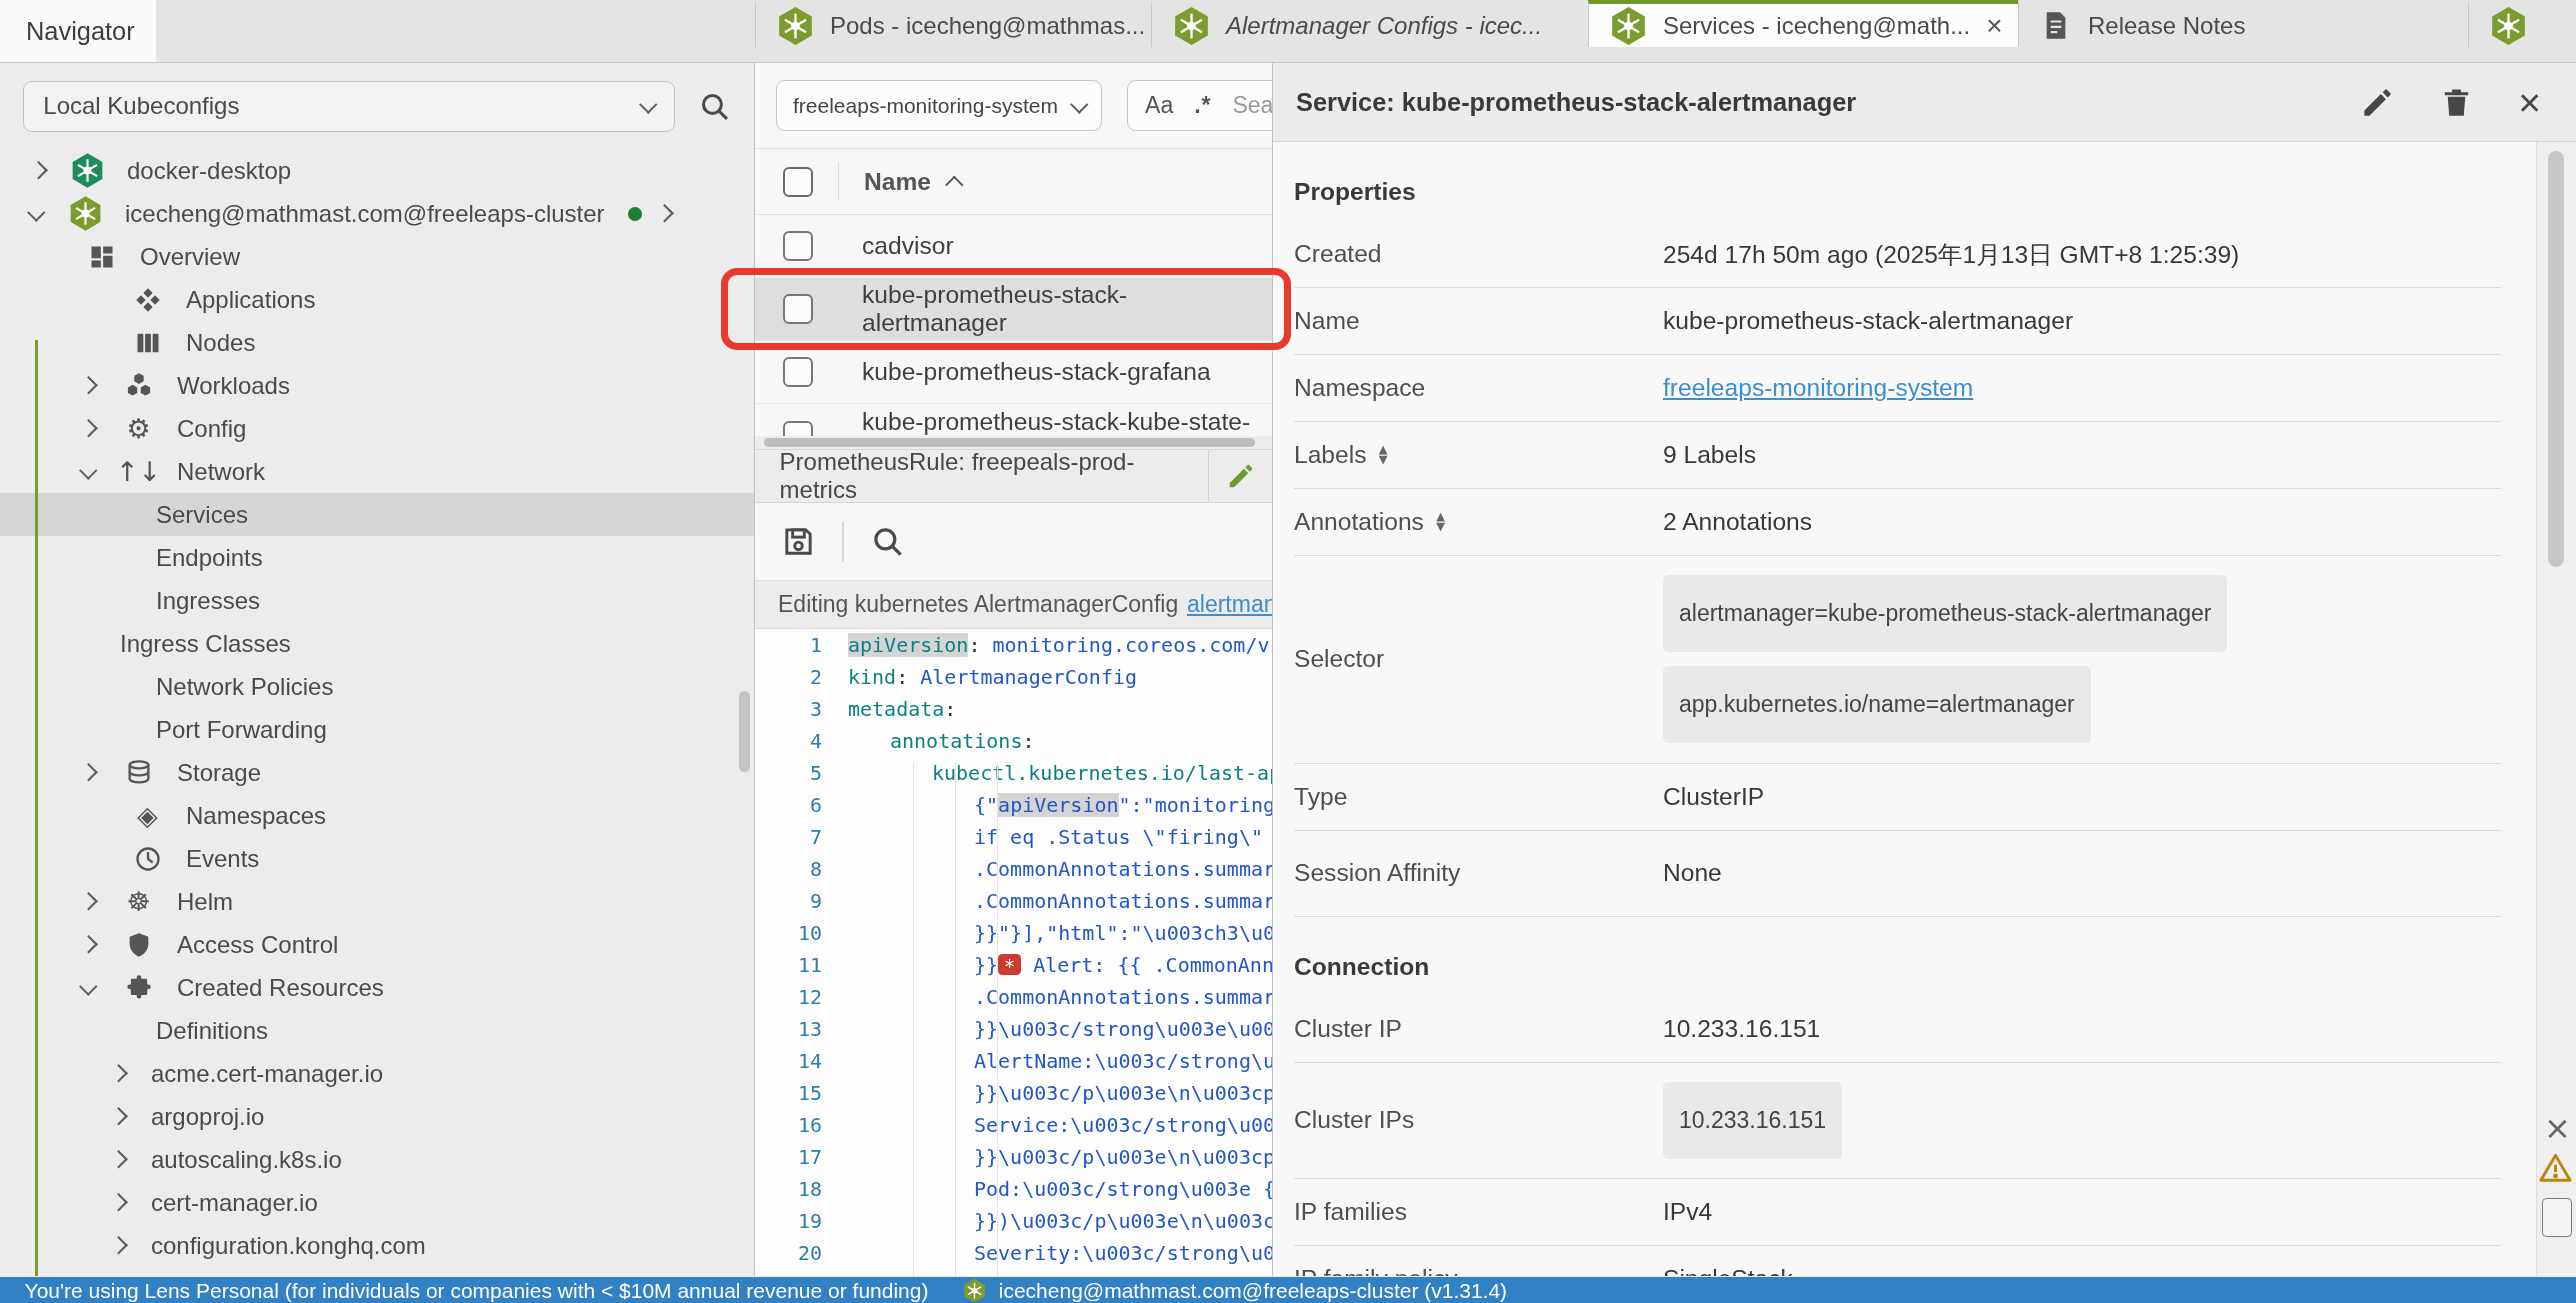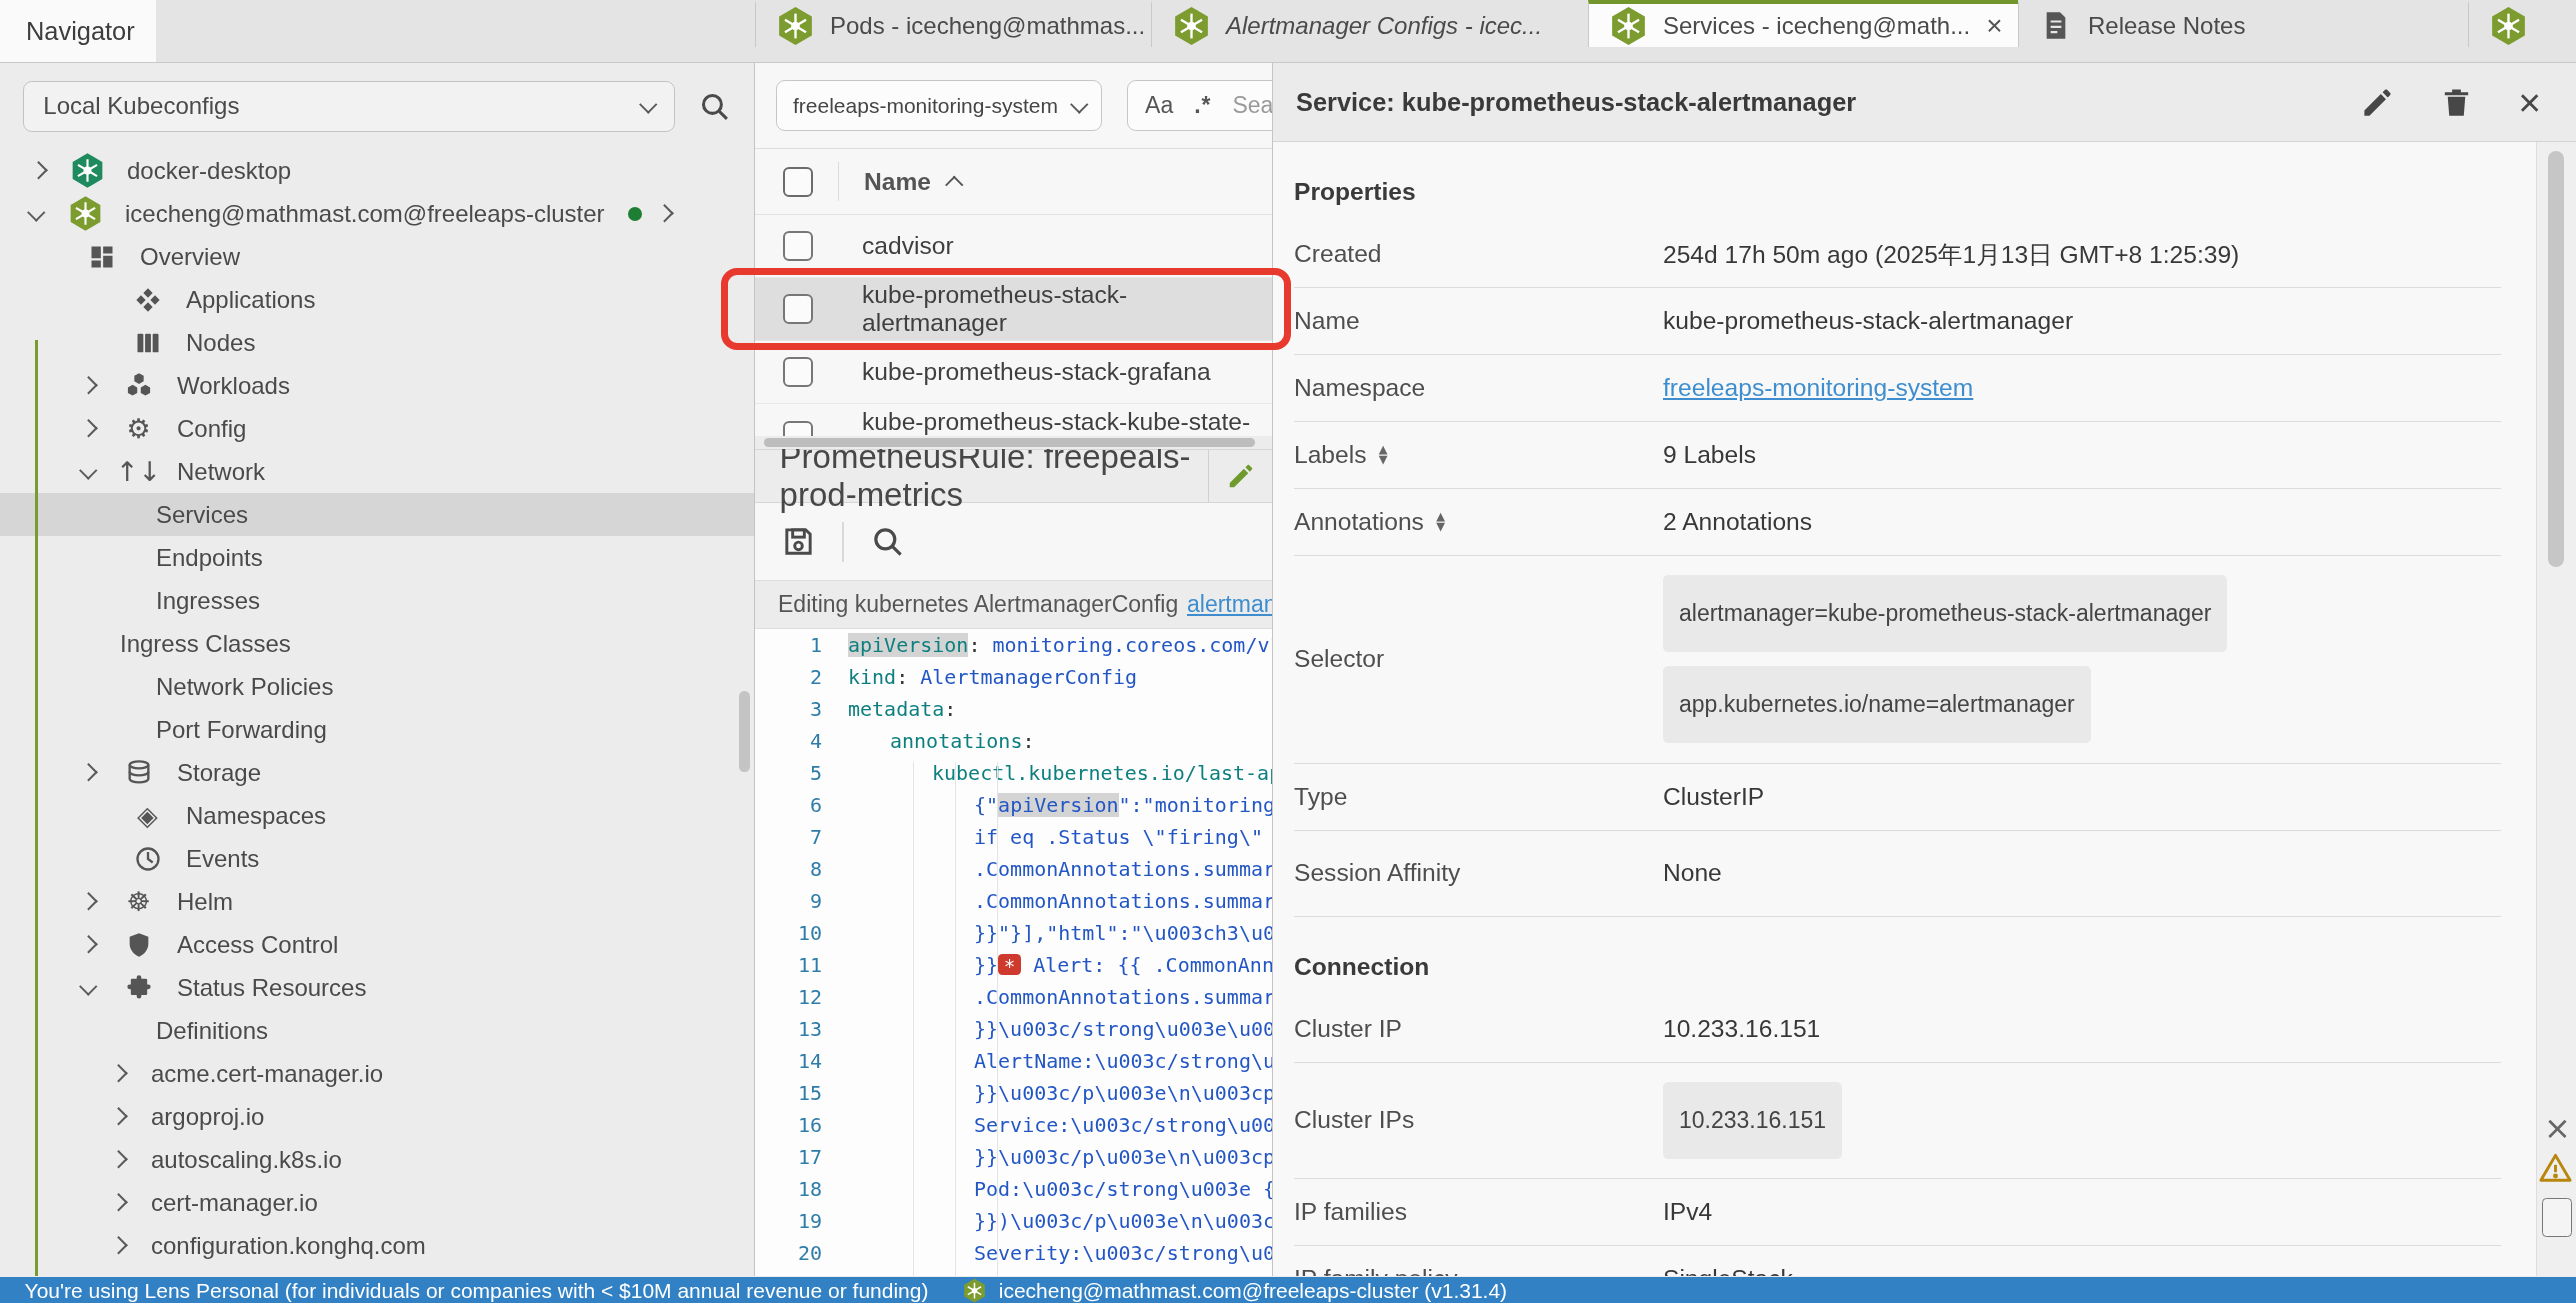--- a/index.html
+++ b/index.html
@@ -70,21 +70,21 @@
   .mrow{height:63px;display:flex;align-items:center;padding-left:28px;border-bottom:0.9px solid #e7e7e7;
         font-size:24.6px;color:#3f3f3f;box-sizing:border-box;}
   .mrow .cb{margin-right:49px;border-width:2.2px;border-color:#777;}
   .mrow.sel{background:#dedede;}
   .partial{height:32px;overflow:hidden;}
   .partial .mrow{border-bottom:none;}
   .hscroll{height:13px;background:#ececec;position:relative;}
   .hthumb{position:absolute;top:1.8px;left:8.8px;width:491px;height:9.7px;background:#bdbdbd;border-radius:4.4px;}
 
   .prom{height:54px;background:#ececec;border-top:0.9px solid #d6d6d6;border-bottom:0.9px solid #d6d6d6;
-        display:flex;align-items:center;padding-left:24.6px;font-size:33px;color:#474747;box-sizing:border-box;}
+        display:flex;align-items:center;padding-left:24.6px;font-size:24px;color:#474747;box-sizing:border-box;}
   .prom .pencilbox{margin-left:auto;width:63px;height:100%;border-left:0.9px solid #d0d0d0;
         display:flex;align-items:center;justify-content:center;color:#6f9b2d;flex:none;}
   .prom .pencilbox svg{width:30px;height:30px;}
 
   .ed-toolbar{height:77px;display:flex;align-items:center;padding-left:26px;}
   .edico{width:35px;height:35px;color:#4a4a4a;flex:none;}
   .ed-div{width:1.8px;height:40px;background:#d9d9d9;margin:0 26px;flex:none;}
 
   .crumb{height:49px;background:#ececec;border-top:0.9px solid #ddd;border-bottom:0.9px solid #ddd;
          display:flex;align-items:center;padding-left:23px;font-size:23px;color:#555;
@@ -411,21 +411,21 @@
         </div>
         <div class="trow" style="padding-left: 82px;">
           <span class="tchev">
             <span class="chev down"></span>
           </span>
           <span class="ticon">
             <svg viewBox="0 0 24 24" fill="currentColor">
               <path d="M10 3a2 2 0 0 1 4 0v1h4a1 1 0 0 1 1 1v4h1a2 2 0 0 1 0 4h-1v4a1 1 0 0 1-1 1h-4v1a2 2 0 0 1-4 0v-1H6a1 1 0 0 1-1-1v-4H4a2 2 0 0 1 0-4h1V5a1 1 0 0 1 1-1h4z"></path>
             </svg>
           </span>
-          <span>Status Resources</span>
+          <span>Created Resources</span>
         </div>
         <div class="trow" style="padding-left: 156px;">
           <span>Definitions</span>
         </div>
         <div class="trow" style="padding-left: 112px;">
           <span class="tchev">
             <span class="chev right"></span>
           </span>
           <span>acme.cert-manager.io</span>
         </div>

